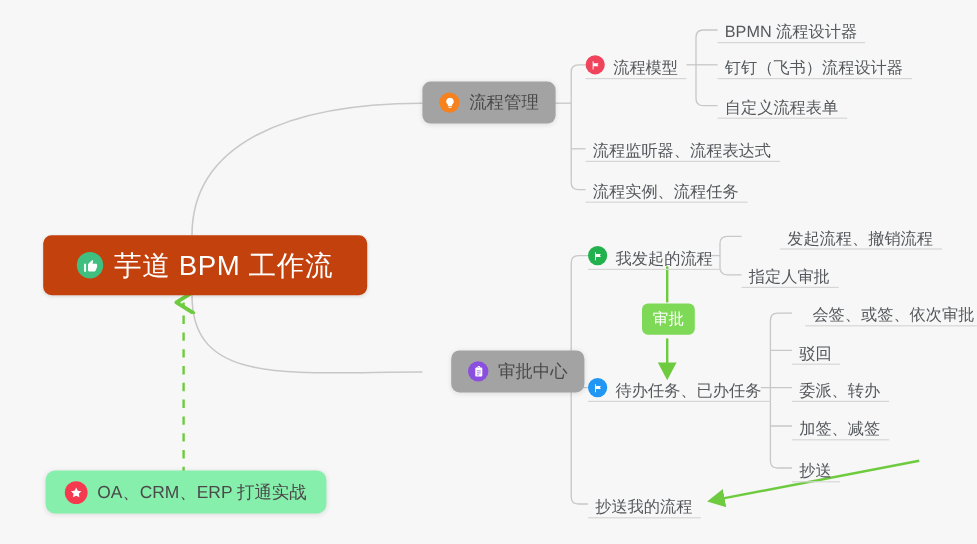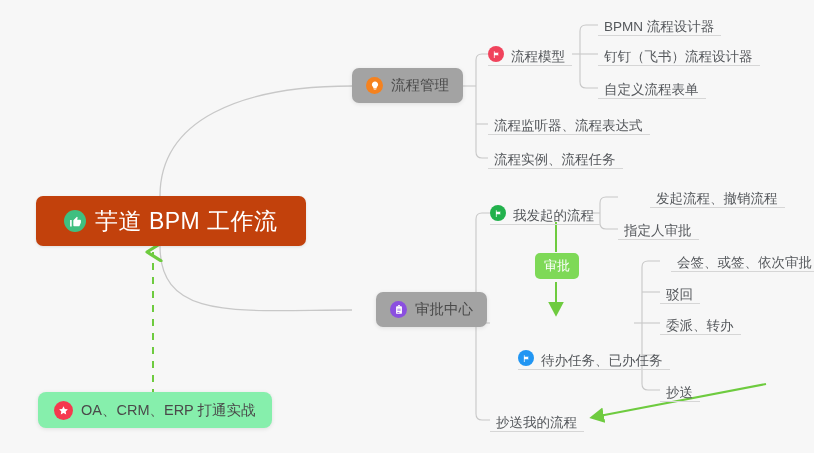--- a/index.html
+++ b/index.html
@@ -226,38 +226,41 @@
     <span class="topic-label">发起流程、撤销流程</span>
   </div>
   <div class="node topic-node" style="left:618px;top:215px;">
     <span class="topic-label">指定人审批</span>
   </div>
 
   <div class="node tag-node" style="left:535px;top:253px;">
     <span class="tag-label">审批</span>
   </div>
 
-  <div class="node topic-node has-icon" style="left:518px;top:310px;margin-top:35px;">
+  <div class="node topic-node has-icon" style="left:490px;top:310px;">
     <span class="topic-icon" style="background:#2196F3;">
       <svg class="icon-svg" width="9" height="9" viewBox="0 0 24 24" fill="#ffffff">
         <path d="M5 3v18h2v-7h11l-2.2-3.5L18 7H7V3z"></path>
       </svg>
     </span>
     <span class="topic-label">待办任务、已办任务</span>
   </div>
 
   <div class="node topic-node" style="left:660px;top:247px;margin-left:11px;">
     <span class="topic-label">会签、或签、依次审批</span>
   </div>
   <div class="node topic-node" style="left:660px;top:279px;">
     <span class="topic-label">驳回</span>
   </div>
   <div class="node topic-node" style="left:660px;top:310px;">
     <span class="topic-label">委派、转办</span>
   </div>
+  <div class="node topic-node" style="left:660px;top:342px;">
+    <span class="topic-label">加签、减签</span>
+  </div>
   <div class="node topic-node" style="left:660px;top:377px;">
     <span class="topic-label">抄送</span>
   </div>
 
   <div class="node topic-node" style="left:490px;top:407px;text-align:center;">
     <span class="topic-label">抄送我的流程</span>
   </div>
 
 </div>
 

